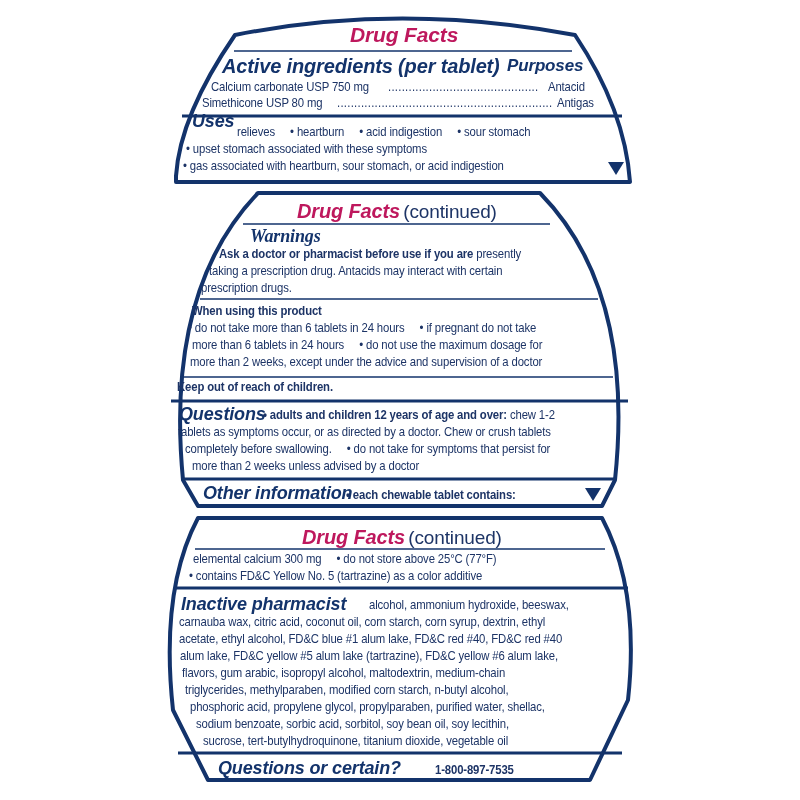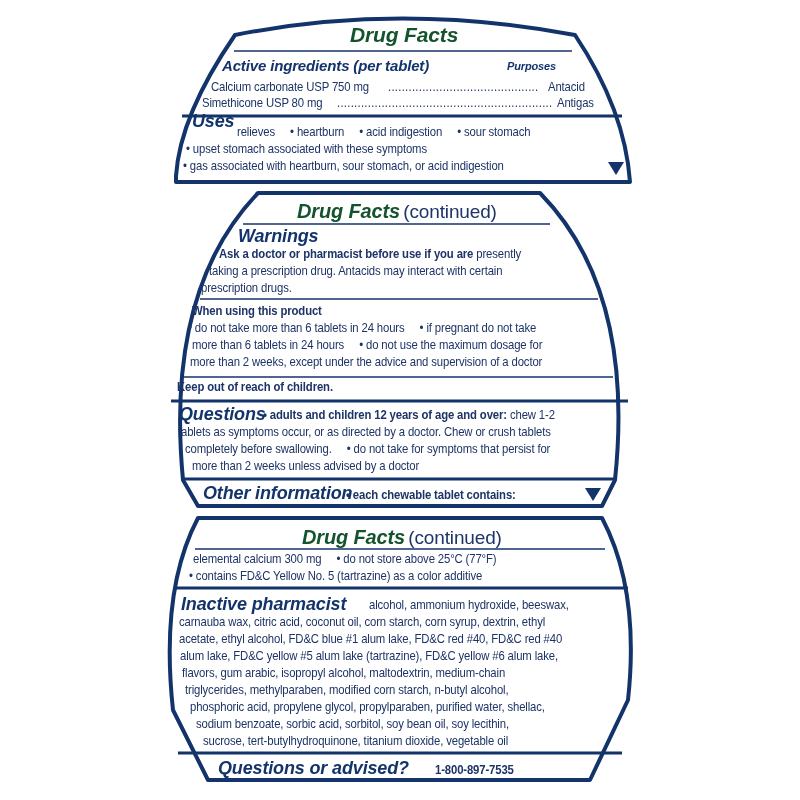--- a/index.html
+++ b/index.html
@@ -2,21 +2,21 @@
 <html><head>
 <meta charset="utf-8">
 <style>
   html, body { margin:0; padding:0; background:#ffffff; }
   body { width:800px; height:800px; position:relative; overflow:hidden;
          font-family:"Liberation Sans", sans-serif; color:#1d3466; }
   .frame { position:absolute; left:0; top:0; width:800px; height:800px; }
   .t { position:absolute; white-space:nowrap; font-size:12.6px; line-height:15px; color:#1d3466;
        font-family:"Liberation Sans", sans-serif; transform-origin:left top; letter-spacing:-0.15px; }
   .cond { transform:scaleX(0.9); }
-  .h1 { font-size:21px; font-weight:bold; font-style:italic; color:#14532d; line-height:24px; }
+  .h1 { font-size:21px; font-weight:bold; font-style:italic; color:#be185d; line-height:24px; }
   .h2 { font-size:18px; font-weight:bold; font-style:italic; color:#13336b; line-height:20px; }
   .b { font-weight:bold; }
   .tri { position:absolute; width:0; height:0; border-left:8px solid transparent;
          border-right:8px solid transparent; border-top:13px solid #13336b; }
 </style>
 </head>
 <body>
 
 <svg class="frame" viewBox="0 0 800 800" xmlns="http://www.w3.org/2000/svg">
   <g fill="none" stroke="#13336b" stroke-linejoin="round">
@@ -35,22 +35,22 @@
     <path d="M198,518 L602,518 Q640,590 628,700 L590,780 L208,780 L173,710 Q160,590 198,518 Z" stroke-width="4"></path>
     <line x1="195" y1="549" x2="605" y2="549" stroke-width="1.5"></line>
     <line x1="175" y1="588" x2="628" y2="588" stroke-width="3"></line>
     <line x1="178" y1="753" x2="622" y2="753" stroke-width="3"></line>
   </g>
 </svg>
 
 <section>
   <div class="t h1" style="left:350px;top:23px;">Drug Facts</div>
 
-  <div class="t h2" style="left:222px;top:56px;font-size:15px;">Active ingredients (per tablet)</div>
-  <div class="t h2" style="left:507px;top:56px;font-size:11px;">Purposes</div>
+  <div class="t h2" style="left:222px;top:56px;font-size:20px;">Active ingredients (per tablet)</div>
+  <div class="t h2" style="left:507px;top:56px;font-size:17px;">Purposes</div>
 
   <div>
     <span class="t cond" style="left:211px;top:80px;">Calcium carbonate USP 750 mg</span>
     <span class="t cond" style="left:388px;top:80px;letter-spacing:0.3px;">............................................</span>
     <span class="t cond" style="left:548px;top:80px;">Antacid</span>
   </div>
   <div>
     <span class="t cond" style="left:202px;top:96px;">Simethicone USP 80 mg</span>
     <span class="t cond" style="left:337px;top:96px;letter-spacing:0.3px;">...............................................................</span>
     <span class="t cond" style="left:557px;top:96px;">Antigas</span>
@@ -62,21 +62,21 @@
   <div class="t cond" style="left:183px;top:159px;">• gas associated with heartburn, sour stomach, or acid indigestion</div>
   <div class="tri" style="left:608px;top:162px;"></div>
 </section>
 
 <section>
   <div class="t" style="left:297px;top:199px;">
     <span class="h1" style="font-size:20px;">Drug Facts</span>
     <span style="font-size:19px;font-weight:normal;font-style:normal;color:#1d3466;">(continued)</span>
   </div>
 
-  <div class="t h2" style="left:238px;top:226px;">Warnings</div>
+  <div class="t h2" style="left:250px;top:226px;font-family:Liberation Serif, serif;">Warnings</div>
   <div class="t cond" style="left:219px;top:247px;">
     <span class="b">Ask a doctor or pharmacist before use if you are</span><span> presently</span>
   </div>
   <div class="t cond" style="left:209px;top:264px;">taking a prescription drug. Antacids may interact with certain</div>
   <div class="t cond" style="left:201px;top:281px;">prescription drugs.</div>
 
   <div class="t cond b" style="left:192px;top:304px;">When using this product</div>
   <div class="t cond" style="left:188px;top:321px;white-space:pre;">• do not take more than 6 tablets in 24 hours     • if pregnant do not take</div>
   <div class="t cond" style="left:192px;top:338px;white-space:pre;">more than 6 tablets in 24 hours     • do not use the maximum dosage for</div>
   <div class="t cond" style="left:190px;top:355px;">more than 2 weeks, except under the advice and supervision of a doctor</div>
@@ -109,15 +109,15 @@
   <div class="t cond" style="left:369px;top:598px;">alcohol, ammonium hydroxide, beeswax,</div>
   <div class="t cond" style="left:179px;top:615px;">carnauba wax, citric acid, coconut oil, corn starch, corn syrup, dextrin, ethyl</div>
   <div class="t cond" style="left:179px;top:632px;">acetate, ethyl alcohol, FD&amp;C blue #1 alum lake, FD&amp;C red #40, FD&amp;C red #40</div>
   <div class="t cond" style="left:180px;top:649px;">alum lake, FD&amp;C yellow #5 alum lake (tartrazine), FD&amp;C yellow #6 alum lake,</div>
   <div class="t cond" style="left:182px;top:666px;">flavors, gum arabic, isopropyl alcohol, maltodextrin, medium-chain</div>
   <div class="t cond" style="left:185px;top:683px;">triglycerides, methylparaben, modified corn starch, n-butyl alcohol,</div>
   <div class="t cond" style="left:190px;top:700px;">phosphoric acid, propylene glycol, propylparaben, purified water, shellac,</div>
   <div class="t cond" style="left:196px;top:717px;">sodium benzoate, sorbic acid, sorbitol, soy bean oil, soy lecithin,</div>
   <div class="t cond" style="left:203px;top:734px;">sucrose, tert-butylhydroquinone, titanium dioxide, vegetable oil</div>
 
-  <div class="t h2" style="left:218px;top:758px;">Questions or advised?</div>
+  <div class="t h2" style="left:218px;top:758px;">Questions or certain?</div>
   <div class="t cond b" style="left:435px;top:763px;">1-800-897-7535</div>
 </section>
 
 </body></html>

